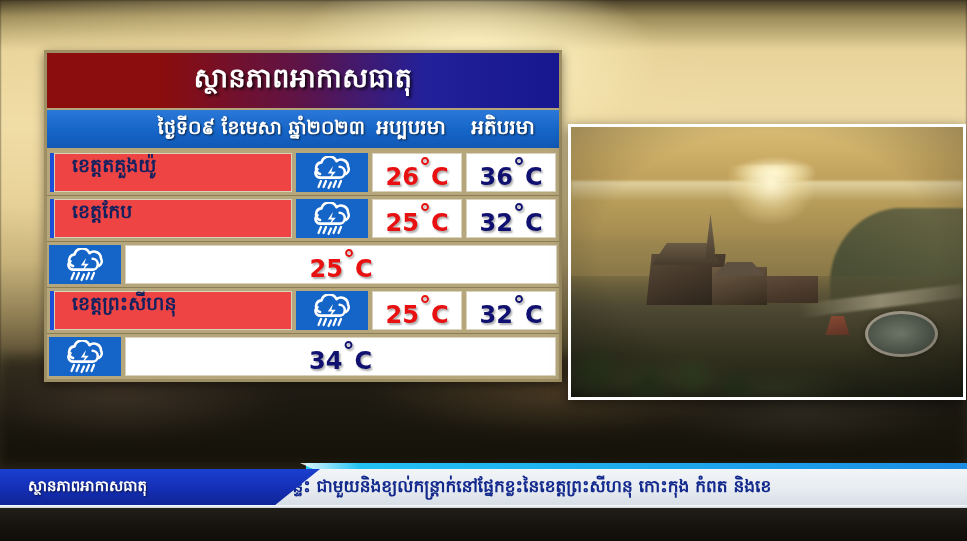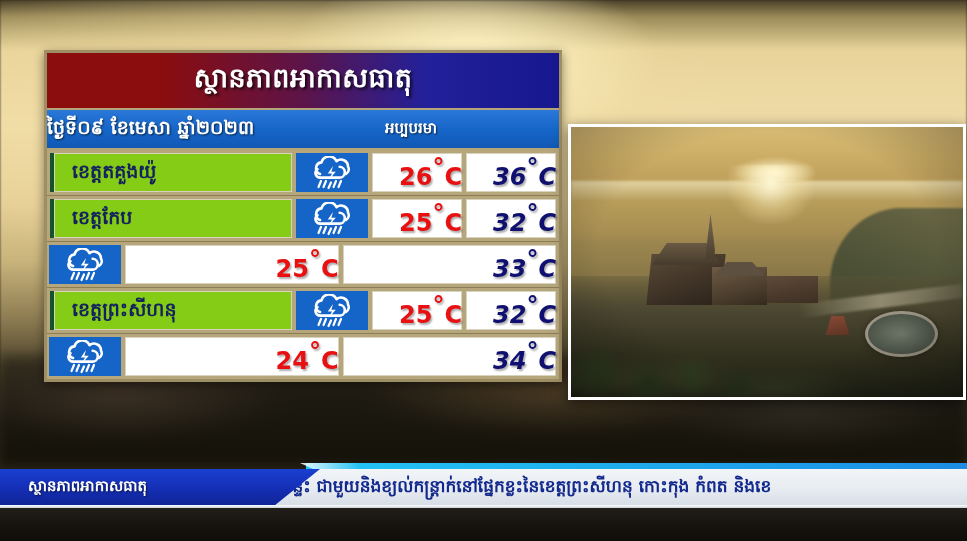--- a/index.html
+++ b/index.html
@@ -51,56 +51,56 @@
     color:#fff;font-size:27px;font-weight:bold;letter-spacing:.5px;
     text-shadow:2px 2px 3px rgba(0,0,0,.75);
     white-space:nowrap;
   }
   #sub-bar{
     height:38px;background:linear-gradient(180deg,#2a78d8 0%,#1565c8 55%,#1158b4 100%);
     display:flex;align-items:center;
     border-bottom:2px solid #b4a478;
   }
   #sub-date{
-    flex:0 0 318px;text-align:left;color:#fff;font-size:19px;font-weight:bold;
+    flex:0 0 318px;text-align:right;color:#fff;font-size:19px;font-weight:bold;
     text-shadow:1px 1px 2px rgba(0,0,0,.65);white-space:nowrap;
   }
   #sub-min,#sub-max{
-    flex:0 0 92px;text-align:center;color:#fff;font-size:15px;font-weight:bold;
+    flex:0 0 92px;text-align:center;color:#fff;font-size:20px;font-weight:bold;
     text-shadow:1px 1px 2px rgba(0,0,0,.65);white-space:nowrap;
   }
 
   .row{
     display:flex;align-items:stretch;height:45px;
     background:#b5a67c;
     border-bottom:1px solid #8c7d55;
   }
   .row:last-child{border-bottom:none;}
   .c-name{
-    flex:0 0 238px;margin:3px 2px 3px 3px;background:#84cc16;
-    border-left:4px solid #14532d;
-    display:flex;align-items:center;
+    flex:0 0 238px;margin:3px 2px 3px 3px;background:#ef4444;
+    border-left:4px solid #1d4ed8;
+    display:flex;align-items:flex-start;
     box-shadow:inset 0 0 0 1px #d9d2bd;
   }
   .c-name span{
     padding-left:18px;color:#13215e;font-size:19px;font-weight:bold;white-space:nowrap;
   }
   .c-icon{
     flex:0 0 72px;margin:3px 2px;background:#1565c8;
     display:flex;align-items:center;justify-content:center;
   }
   .c-icon svg{display:block;}
   .c-min,.c-max{
     flex:1 1 0;margin:3px 2px 3px 2px;background:#fff;
-    display:flex;align-items:center;justify-content:flex-end;
+    display:flex;align-items:center;justify-content:center;
     box-shadow:inset 0 0 0 1px #d9d2bd;
   }
   .c-max{margin-right:3px;}
   .c-min span{color:#e81010;font-size:24px;font-weight:bold;text-shadow:1.5px 1.5px 2px rgba(0,0,0,.32);}
-  .c-max span{color:#101070;font-size:24px;font-weight:bold;text-shadow:1.5px 1.5px 2px rgba(0,0,0,.32);font-style:italic;}
+  .c-max span{color:#101070;font-size:24px;font-weight:bold;text-shadow:1.5px 1.5px 2px rgba(0,0,0,.32);}
   .deg{font-size:15px;vertical-align:super;}
 
   
   #photo-frame{
     position:absolute;left:568px;top:124px;width:392px;height:270px;
     border:3px solid #ffffff;
     box-shadow:0 3px 12px rgba(0,0,0,.5);
     overflow:hidden;background:#7d6a3e;
   }
   #photo{position:absolute;inset:0;}
@@ -244,20 +244,21 @@
 
   <div id="panel">
 
     <div id="title-bar">
       <div id="title-text">ស្ថានភាពអាកាសធាតុ</div>
     </div>
 
     <div id="sub-bar">
       <div id="sub-date">ថ្ងៃទី០៩ ខែមេសា ឆ្នាំ២០២៣</div>
       <div id="sub-min">អប្បបរមា</div>
+      <div id="sub-max">អតិបរមា</div>
     </div>
 
     <div id="rows">
         <div class="row">
           <div class="c-name">
             <span>ខេត្តតគួងយ៉ូ</span>
           </div>
           <div class="c-icon">
             <svg width="46" height="34" viewBox="0 0 46 34">
               <g fill="none" stroke="#ffffff" stroke-width="2.6" stroke-linecap="round" stroke-linejoin="round">
@@ -321,23 +322,20 @@
                 <line x1="17" y1="25" x2="14.5" y2="31"></line>
                 <line x1="22" y1="26.5" x2="19.5" y2="32"></line>
                 <line x1="27" y1="25" x2="24.5" y2="31"></line>
                 <line x1="32" y1="25" x2="29.5" y2="31"></line>
               </g>
             </svg>
           </div>
           <div class="c-min">
             <span>25<span class="deg">°</span>C</span>
           </div>
-          <div class="c-max">
-            <span>33<span class="deg">°</span>C</span>
-          </div>
         </div>
         <div class="row">
           <div class="c-name">
             <span>ខេត្តព្រះសីហនុ</span>
           </div>
           <div class="c-icon">
             <svg width="46" height="34" viewBox="0 0 46 34">
               <g fill="none" stroke="#ffffff" stroke-width="2.6" stroke-linecap="round" stroke-linejoin="round">
                 <path d="M11 18 a6 6 0 0 1 1.5 -11.6 a8 8 0 0 1 15 -1.2 a7 7 0 0 1 11.5 5.4 a5.5 5.5 0 0 1 -2 7.4" fill="none"></path>
                 <path d="M8.5 13.2 a4.6 4.6 0 0 0 2.6 8.4 h19 a5.4 5.4 0 0 0 .6 -10.8" fill="none"></path>
@@ -368,23 +366,20 @@
               </g>
               <path d="M24 10 l-5.2 7.6 h4.2 l-3.4 6.4 l7.2 -8.2 h-4.4 z" fill="#ffffff"></path>
               <g stroke="#ffffff" stroke-width="2.2" stroke-linecap="round">
                 <line x1="12" y1="25" x2="9.5" y2="31"></line>
                 <line x1="17" y1="25" x2="14.5" y2="31"></line>
                 <line x1="22" y1="26.5" x2="19.5" y2="32"></line>
                 <line x1="27" y1="25" x2="24.5" y2="31"></line>
                 <line x1="32" y1="25" x2="29.5" y2="31"></line>
               </g>
             </svg>
-          </div>
-          <div class="c-min">
-            <span>24<span class="deg">°</span>C</span>
           </div>
           <div class="c-max">
             <span>34<span class="deg">°</span>C</span>
           </div>
         </div>
       </div>
   </div>
 
   <div id="photo-frame">
     <div id="photo">

